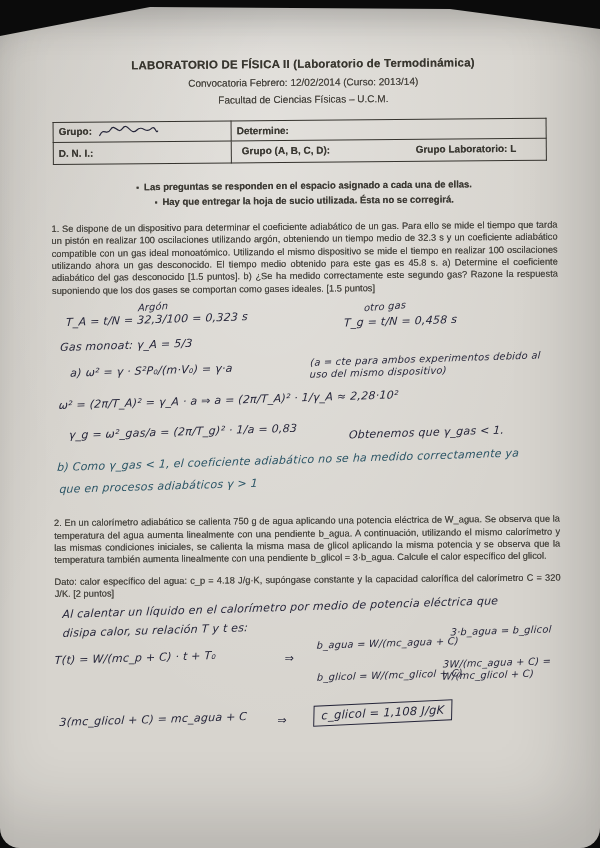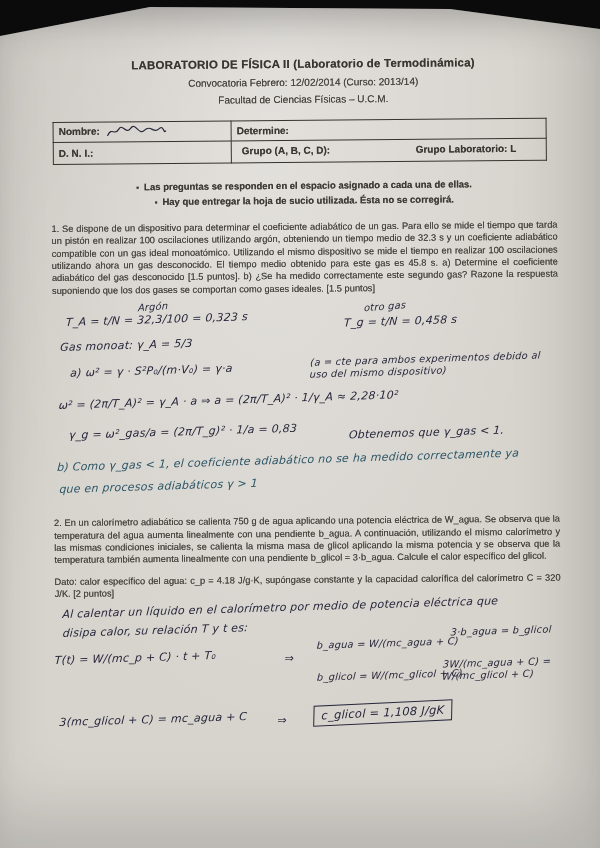--- a/index.html
+++ b/index.html
@@ -11,20 +11,21 @@
     position:relative;
   }
   .paper{
     position:absolute;inset:0;
     background:
       radial-gradient(ellipse at 45% 15%, rgba(255,255,255,0.28), rgba(255,255,255,0) 60%),
       linear-gradient(115deg, rgba(0,0,0,0.06), rgba(0,0,0,0) 30%),
       #d7d4ce;
     clip-path:polygon(0 36px, 150px 7px, 450px 9px, 100% 29px, 100% 100%, 0 100%);
     box-shadow:inset -20px -30px 70px rgba(0,0,0,0.16), inset 0 46px 46px -34px rgba(0,0,0,0.30);
+    border-radius:20px;
   }
   .content{
     position:absolute;left:50px;top:60px;width:506px;
     transform:rotate(-0.5deg);
     transform-origin:top left;
     color:#413f3b;
   }
   .print{ text-shadow:0 0 0.6px rgba(66,63,58,0.75); }
   .title{ text-align:center;font-weight:bold;font-size:11.5px;letter-spacing:.2px;color:#38362f;}
   .subtitle{ text-align:center;font-size:10px;margin-top:7px;color:#45423c;}
@@ -86,21 +87,21 @@
     <header>
       <div class="title print">LABORATORIO DE FÍSICA II (Laboratorio de Termodinámica)</div>
       <div class="subtitle print">Convocatoria Febrero: 12/02/2014 (Curso: 2013/14)</div>
       <div class="faculty print">Facultad de Ciencias Físicas – U.C.M.</div>
     </header>
 
     <table class="idtable print">
       <tbody>
         <tr>
           <td class="c1">
-            <span>Nombre:</span><svg class="scribble-svg" width="62" height="13" viewBox="0 0 62 13">
+            <span>Grupo:</span><svg class="scribble-svg" width="62" height="13" viewBox="0 0 62 13">
                 <path d="M2 10 C6 1, 9 11, 13 4 S 20 10, 25 3 S 33 11, 39 5 S 48 9, 53 4 S 58 9, 60 6" stroke="#26263a" stroke-width="1.2" fill="none" stroke-linecap="round"></path>
               </svg>
           </td>
           <td>
             <span>Determine:</span>
           </td>
         </tr>
         <tr>
           <td class="c1">
             <span>D. N. I.:</span>

